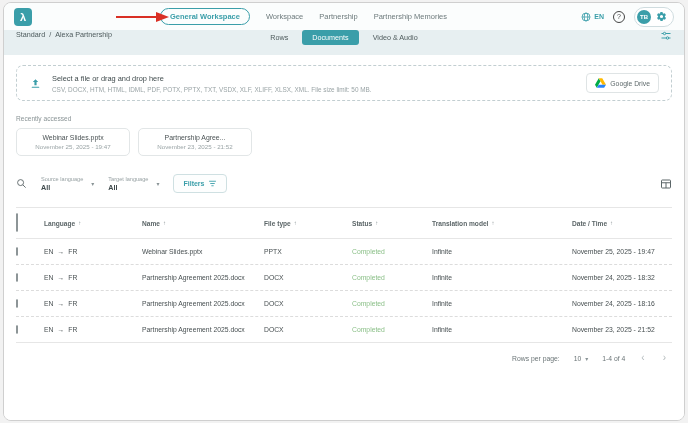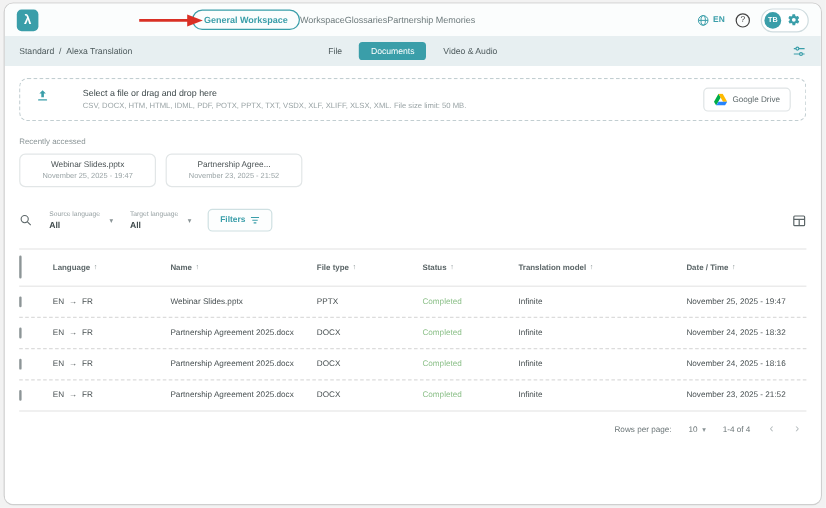--- a/index.html
+++ b/index.html
@@ -6,43 +6,43 @@
     font-family:"Liberation Sans",sans-serif;background:#f2f2f2;}
   .dots{background-image:radial-gradient(rgba(0,0,0,.06) .7px,transparent .8px);background-size:4px 4px;}
   .dots-strong{background-image:radial-gradient(rgba(40,90,100,.10) .7px,transparent .8px);background-size:4px 4px;}
   .app{position:absolute;left:3px;top:2px;right:3px;bottom:2px;background:#fff;
     border:1px solid #cfcfcf;border-radius:8px;overflow:hidden;}
 
   
   .topbar{height:27px;display:flex;align-items:center;padding:0 10px;background:#fbfdfd;position:relative;}
   .logo{width:18px;height:18px;border-radius:4px;background:var(--accent);color:#fff;
     display:flex;align-items:center;justify-content:center;font-size:11px;font-weight:bold;}
-  .nav{display:flex;align-items:center;margin-left:128px;}
+  .nav{display:flex;align-items:center;gap:16px;margin-left:128px;}
   .nav-item{font-size:7.5px;color:#6d7a7c;cursor:pointer;white-space:nowrap;}
   .nav-item.active{color:var(--accent);border:1.5px solid var(--accent);border-radius:9px;padding:3px 9px;font-weight:bold;}
   .top-right{margin-left:auto;display:flex;align-items:center;gap:9px;}
   .lang-chip{display:flex;align-items:center;gap:3px;color:var(--accent);font-size:7px;font-weight:bold;}
   .help{width:10px;height:10px;border:1px solid #444;border-radius:50%;color:#444;font-size:7px;
     display:flex;align-items:center;justify-content:center;}
   .acct{display:flex;align-items:center;gap:5px;border:1px solid #cfdcdf;border-radius:12px;padding:2px 6px 2px 2px;background:#fff;}
   .avatar{width:14px;height:14px;border-radius:50%;background:var(--accent);color:#fff;
     font-size:6px;font-weight:bold;display:flex;align-items:center;justify-content:center;}
   .annot-arrow{position:absolute;left:110px;top:8px;}
 
   
-  .subbar{height:25px;background:#e7eff1;display:flex;align-items:center;padding:0 12px;}
+  .subbar{height:25px;background:#e7eff1;display:flex;align-items:flex-start;padding:0 12px;}
   .crumb{font-size:7.2px;color:#4d5a5c;display:flex;gap:4px;align-items:center;flex:1;}
   .subtabs{display:flex;align-items:center;gap:4px;}
   .subtab{font-size:7.2px;color:#4d5a5c;padding:3px 10px;border-radius:3px;cursor:pointer;white-space:nowrap;}
   .subtab.active{background:var(--accent);color:#fff;font-weight:normal;}
   .subbar-end{flex:1;display:flex;justify-content:flex-end;}
 
   
   .content{padding:10px 12px 0 12px;background:#fff;height:calc(100% - 52px);box-sizing:border-box;}
-  .dropzone{border:1px dashed #c2ced1;border-radius:7px;padding:7px 12px;display:flex;align-items:flex-start;gap:27px;}
+  .dropzone{border:1px dashed #c2ced1;border-radius:7px;padding:7px 12px;display:flex;align-items:center;gap:10px;}
   .dz-title{font-size:7.4px;color:#3f4a4c;}
   .dz-sub{font-size:6.4px;color:#9aa4a6;margin-top:3px;}
   .gdrive-btn{margin-left:auto;display:flex;align-items:center;gap:4px;border:1px solid #dfe4e5;border-radius:4px;
     padding:4px 8px;font-size:6.8px;color:#5f6a6c;background:#fff;cursor:pointer;white-space:nowrap;}
 
   .recent-label{font-size:6.6px;color:#8a9496;margin-top:14px;}
   .recent-row{display:flex;gap:8px;margin-top:6px;}
   .recent-card{border:1px solid #e2e6e7;border-radius:5px;padding:5px 12px;text-align:center;min-width:88px;cursor:pointer;background:#fff;}
   .rc-name{font-size:6.9px;color:#4a5254;}
   .rc-date{font-size:6.2px;color:#9aa4a6;margin-top:2px;}
@@ -86,21 +86,21 @@
     </div>
 
     <svg class="annot-arrow" width="56" height="12" viewBox="0 0 56 12">
       <line x1="2" y1="6" x2="43" y2="6" stroke="#d93025" stroke-width="2.2"></line>
       <polygon points="42,1 55,6 42,11" fill="#d93025"></polygon>
     </svg>
 
     <div class="nav">
       <div class="nav-item active">General Workspace</div>
       <div class="nav-item">Workspace</div>
-      <div class="nav-item">Glossaries</div>
+      <div class="nav-item">Partnership</div>
       <div class="nav-item">Partnership Memories</div>
     </div>
 
     <div class="top-right">
       <div class="lang-chip">
         <svg width="10" height="10" viewBox="0 0 12 12">
           <circle cx="6" cy="6" r="4.8" fill="none" stroke="#3a9ea9" stroke-width="1"></circle>
           <ellipse cx="6" cy="6" rx="2.2" ry="4.8" fill="none" stroke="#3a9ea9" stroke-width="1"></ellipse>
           <line x1="1.2" y1="6" x2="10.8" y2="6" stroke="#3a9ea9" stroke-width="1"></line>
         </svg>
@@ -117,24 +117,24 @@
           <path fill="#3a9ea9" d="M19.4 13c.04-.32.06-.65.06-1s-.02-.68-.06-1l2.1-1.6a.5.5 0 0 0 .12-.64l-2-3.46a.5.5 0 0 0-.6-.22l-2.5 1a7.3 7.3 0 0 0-1.7-1l-.4-2.6a.5.5 0 0 0-.5-.43h-4a.5.5 0 0 0-.5.43l-.4 2.6c-.6.25-1.17.6-1.7 1l-2.5-1a.5.5 0 0 0-.6.22l-2 3.46a.5.5 0 0 0 .12.64L4.6 11c-.04.32-.06.65-.06 1s.02.68.06 1l-2.1 1.6a.5.5 0 0 0-.12.64l2 3.46c.13.22.38.3.6.22l2.5-1c.53.4 1.1.75 1.7 1l.4 2.6c.04.25.25.43.5.43h4c.25 0 .46-.18.5-.43l.4-2.6a7.3 7.3 0 0 0 1.7-1l2.5 1c.22.08.47 0 .6-.22l2-3.46a.5.5 0 0 0-.12-.64L19.4 13zM12 15.5A3.5 3.5 0 1 1 12 8.5a3.5 3.5 0 0 1 0 7z"></path>
         </svg>
       </div>
     </div>
   </div>
 
   <div class="subbar dots-strong">
     <div class="crumb">
       <span>Standard</span>
       <span>/</span>
-      <span>Alexa Translation</span>
+      <span>Alexa Partnership</span>
     </div>
     <div class="subtabs">
-      <div class="subtab">File</div>
+      <div class="subtab">Rows</div>
       <div class="subtab active">Documents</div>
       <div class="subtab">Video &amp; Audio</div>
     </div>
     <div class="subbar-end">
       <svg width="12" height="12" viewBox="0 0 24 24">
         <g stroke="#3a9ea9" stroke-width="2" fill="none">
           <line x1="3" y1="7" x2="21" y2="7"></line>
             <circle cx="9" cy="7" r="2.4" fill="#e7eff1"></circle>
           <line x1="3" y1="16" x2="21" y2="16"></line>
             <circle cx="15" cy="16" r="2.4" fill="#e7eff1"></circle>

